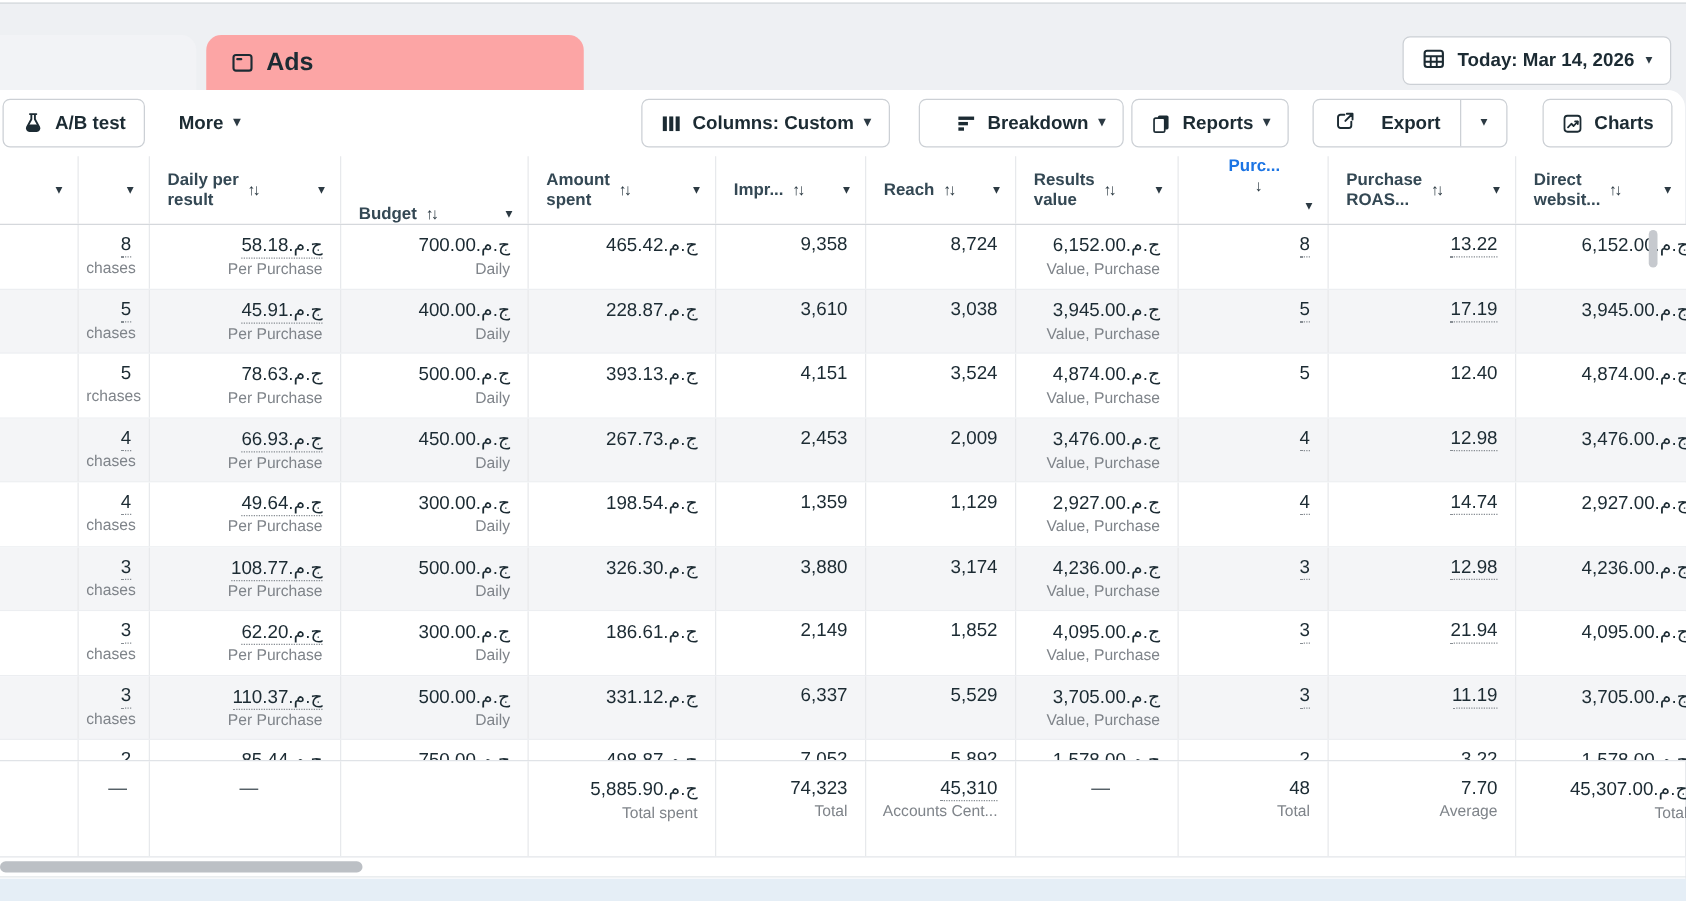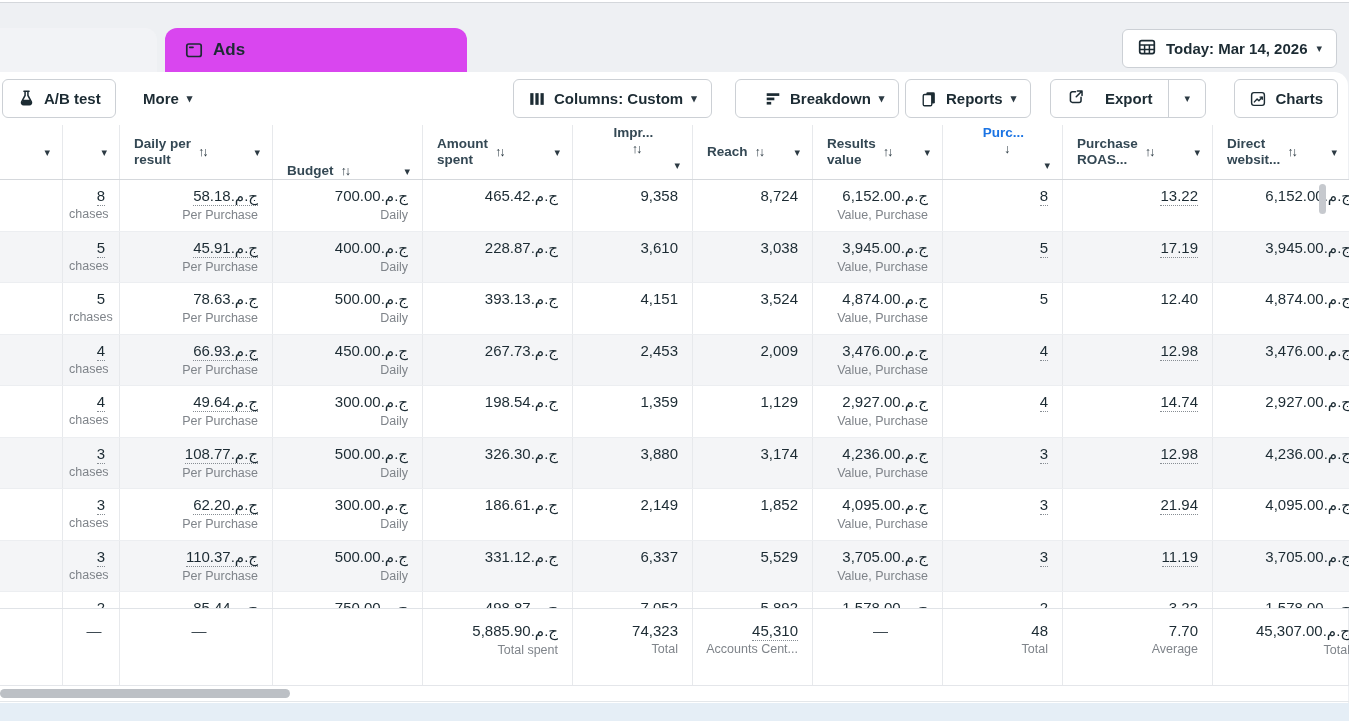--- a/index.html
+++ b/index.html
@@ -5,21 +5,21 @@
   html,body{margin:0;padding:0;}
   body{font-family:"Liberation Sans","DejaVu Sans",sans-serif;}
   .page{position:relative;width:1349px;height:721px;background:#eef0f3;overflow:hidden;color:#1c2b33;}
   .top-white{position:absolute;top:0;left:0;right:0;height:2px;background:#fff;}
   .top-line{position:absolute;top:2px;left:0;right:0;height:1px;background:#d4d7db;}
 
   
   .tab{position:absolute;top:28px;height:44px;display:flex;align-items:center;gap:9px;
        border-radius:12px 12px 0 0;box-sizing:border-box;}
   .tab-partial{left:0;width:157px;background:#f2f3f6;border-radius:0 12px 0 0;}
-  .tab-ads{left:165px;width:302px;background:#d946ef;padding-left:19px;font-size:17px;font-weight:700;}
+  .tab-ads{left:165px;width:302px;background:#fca5a5;padding-left:19px;font-size:20px;font-weight:700;}
   .tab-ads svg{display:block;}
 
   .date-btn{position:absolute;top:29px;right:12px;height:39px;display:flex;align-items:center;gap:9px;
        background:#fff;border:1px solid #ccd0d5;border-radius:6px;padding:0 14px;
        font-size:15px;font-weight:700;color:#1c2b33;box-sizing:border-box;}
   .caret{font-size:11px;color:#2c3a43;line-height:1;}
 
   
   .content{position:absolute;top:72px;left:0;width:1348px;height:631px;background:#fff;border-top-right-radius:14px;}
 
@@ -52,21 +52,21 @@
   .hsort{margin-left:7px;font-size:12.5px;color:#2c3a43;white-space:nowrap;}
   .hsort .a2{margin-left:-2px;}
   .hcaret{margin-left:auto;font-size:11px;color:#2c3a43;}
   .blankhead{justify-content:flex-end;}
 
   .col-blank1{width:63px;}
   .col-blank2{width:57px;}
   .col-cost{width:153px;}
   .col-budget{width:150px;align-items:flex-end;}
   .col-amount{width:150px;}
-  .col-impressions{width:120px;flex-direction:column;}
+  .col-impressions{width:120px;}
   .col-reach{width:120px;}
   .col-results_value{width:130px;}
   .col-purchases{width:120px;flex-direction:column;}
   .col-roas{width:150px;}
   .col-direct{width:136px;justify-content:center;}
 
   .tbody{height:428px;overflow:hidden;}
   .trow{display:flex;height:51.5px;box-sizing:border-box;border-bottom:1px solid #eceef1;background:#fff;}
   .trow.alt{background:#f4f5f7;}
   .cell{box-sizing:border-box;padding:7px 14px 0 6px;text-align:right;font-size:15px;

